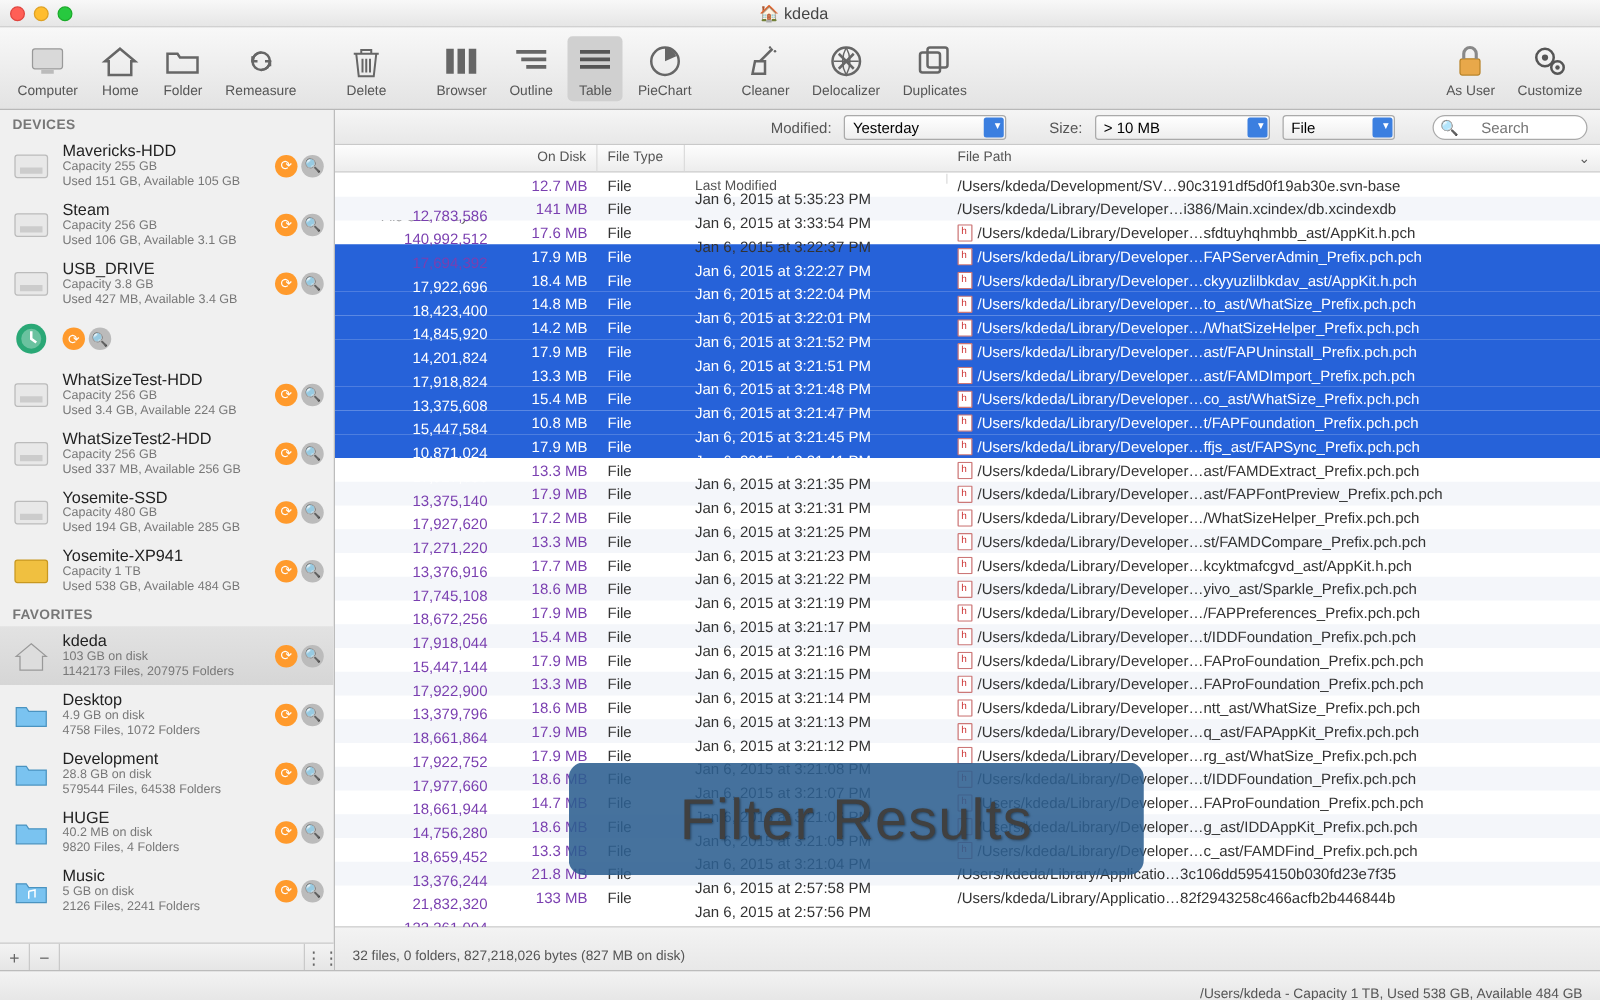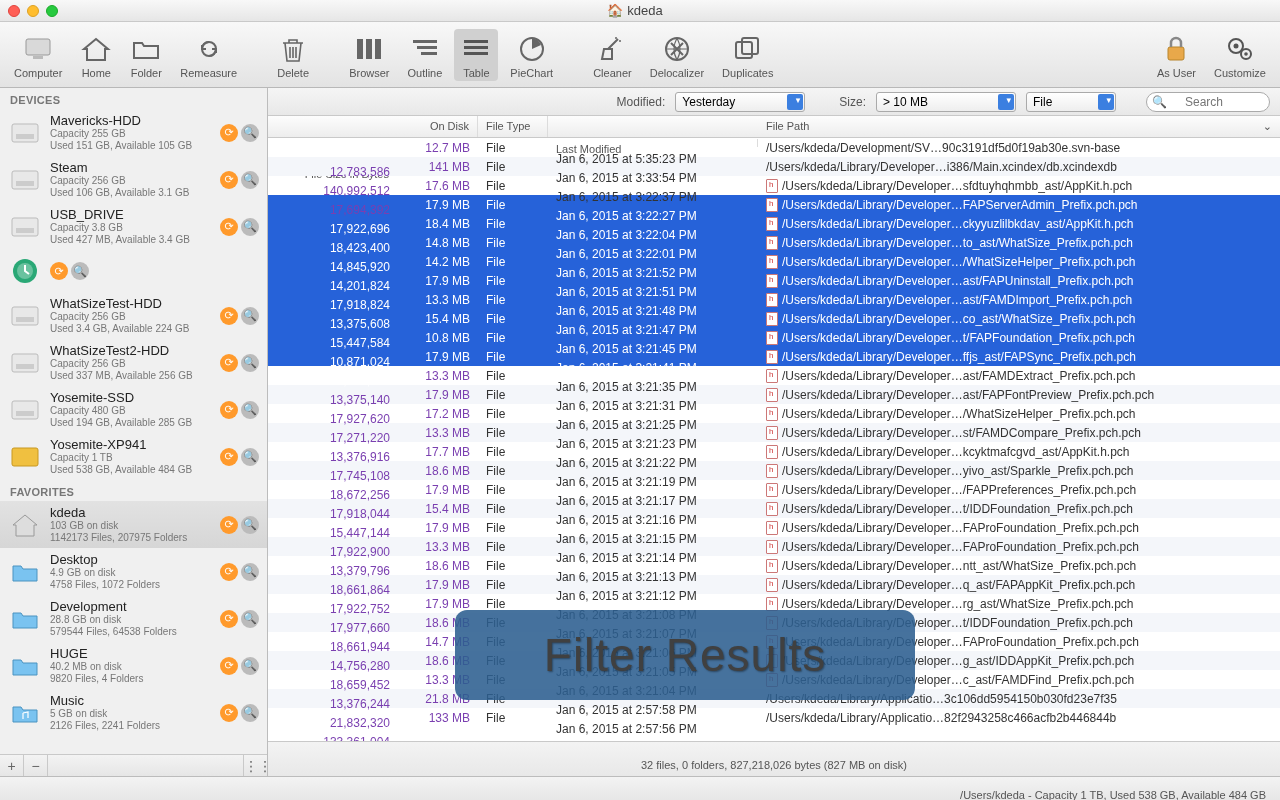--- a/index.html
+++ b/index.html
@@ -69,21 +69,21 @@
 .row.sel { background: #2662d9; color: #fff; }
 .row .c { padding: 0 8px; white-space: nowrap; overflow: hidden; text-overflow: ellipsis; }
 .row .c.col-size { color: #7a3fb0; }
 .row .c.col-disk { color: #7a3fb0; }
 .row.sel .c.col-size, .row.sel .c.col-disk { color: #fff; }
 .row .c.col-path { display: flex; align-items: center; gap: 4px; }
 .ficon { width: 12px; height: 14px; background: #fff; border: 1px solid #c77; border-radius: 1px; position: relative; flex: none; }
 .ficon::after { content: "h"; position: absolute; font-size: 8px; color: #c33; left: 2px; top: 0; }
 .row.sel .ficon { background: #fff; }
 
-.table-status { height: 20px; border-top: 1px solid #c9c9c9; background: linear-gradient(#f3f3f3,#e8e8e8); font-size: 11px; color: #555; text-align: center; padding: 17px 14px; }
+.table-status { height: 20px; border-top: 1px solid #c9c9c9; background: linear-gradient(#f3f3f3,#e8e8e8); font-size: 11px; color: #555; text-align: left; padding: 17px 14px; }
 
 .statusbar { height: 36px; background: linear-gradient(#f3f3f3,#e0e0e0); border-top: 1px solid #bcbcbc; font-size: 11px; color: #555; display: flex; align-items: center; justify-content: flex-end; padding: 0 14px; }
 
 
 .banner { position: absolute; left: 455px; top: 610px; width: 460px; height: 90px; background: rgba(44,94,144,0.88); border-radius: 12px; display: flex; align-items: center; justify-content: center; font-size: 46px; font-weight: 400; color: #404040; text-shadow: 1px 1px 2px rgba(0,0,0,0.4); letter-spacing: 1px; pointer-events: none; }
 
 svg { display: block; }
 </style>
 </head>
 <body>

